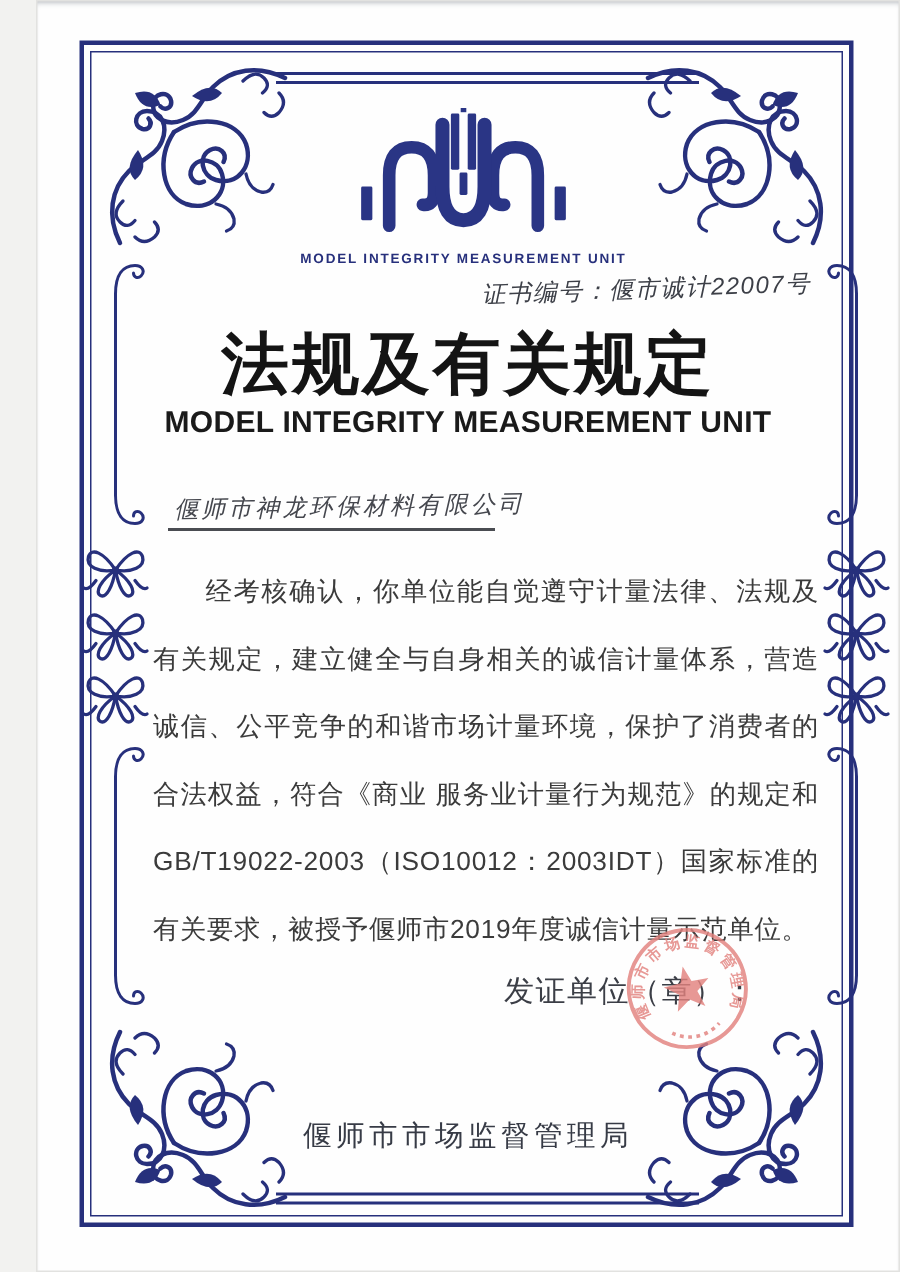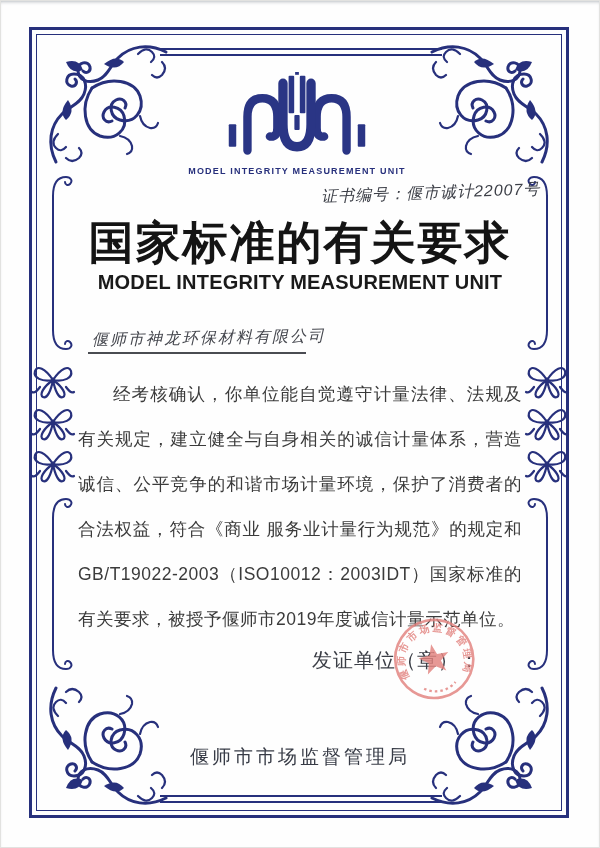--- a/index.html
+++ b/index.html
@@ -5,20 +5,21 @@
   html,body{margin:0;padding:0;}
   body{
     width:600px;height:848px;
     background:#f2f2f0;
     font-family:"Liberation Sans","DejaVu Sans",sans-serif;
     position:relative;overflow:hidden;
   }
   .page{
     position:absolute;inset:0;background:#fefefe;
     box-shadow:inset 0 0 0 1px #e2e2e0, inset 0 3px 4px -2px #9aa0a8;
+    margin-left:24px;
   }
   
   .frame-thick{position:absolute;left:29px;top:27px;right:31px;bottom:30px;border:3px solid var(--navy);}
   .frame-thin{position:absolute;left:36px;top:34px;right:38px;bottom:37px;border:1px solid var(--navy);}
   .inner-h{position:absolute;left:160px;width:282px;height:1.6px;background:var(--navy);}
   .inner-v{position:absolute;}
   .corner{position:absolute;width:125px;height:125px;}
   .corner svg{width:100%;height:100%;}
   .corner.tl{left:44px;top:40px;}
   .corner.tr{right:46px;top:40px;transform:scaleX(-1);}
@@ -268,21 +269,21 @@
         <rect x="78" y="4" width="6" height="40" rx="1"></rect>
         <rect x="72.2" y="46" width="5.6" height="16" rx="1"></rect>
         <rect x="73" y="0" width="4" height="3"></rect>
       </g>
     </svg>
     <div class="logo-caption">MODEL INTEGRITY MEASUREMENT UNIT</div>
   </div>
 
   <div class="cert-no">证书编号：偃市诚计22007号</div>
 
-  <div class="title-cn">国家标准的有关要求</div>
+  <div class="title-cn">法规及有关规定</div>
   <div class="title-en">MODEL INTEGRITY MEASUREMENT UNIT</div>
 
   <div class="company">偃师市神龙环保材料有限公司</div>
   <div class="company-underline"></div>
 
   <div class="body-text">经考核确认，你单位能自觉遵守计量法律、法规及有关规定，建立健全与自身相关的诚信计量体系，营造诚信、公平竞争的和谐市场计量环境，保护了消费者的合法权益，符合《商业 服务业计量行为规范》的规定和GB/T19022-2003（ISO10012：2003IDT）国家标准的有关要求，被授予偃师市2019年度诚信计量示范单位。</div>
 
   <div class="issuer-label">发证单位（章）：</div>
 
   <svg class="seal" viewBox="0 0 120 120">

